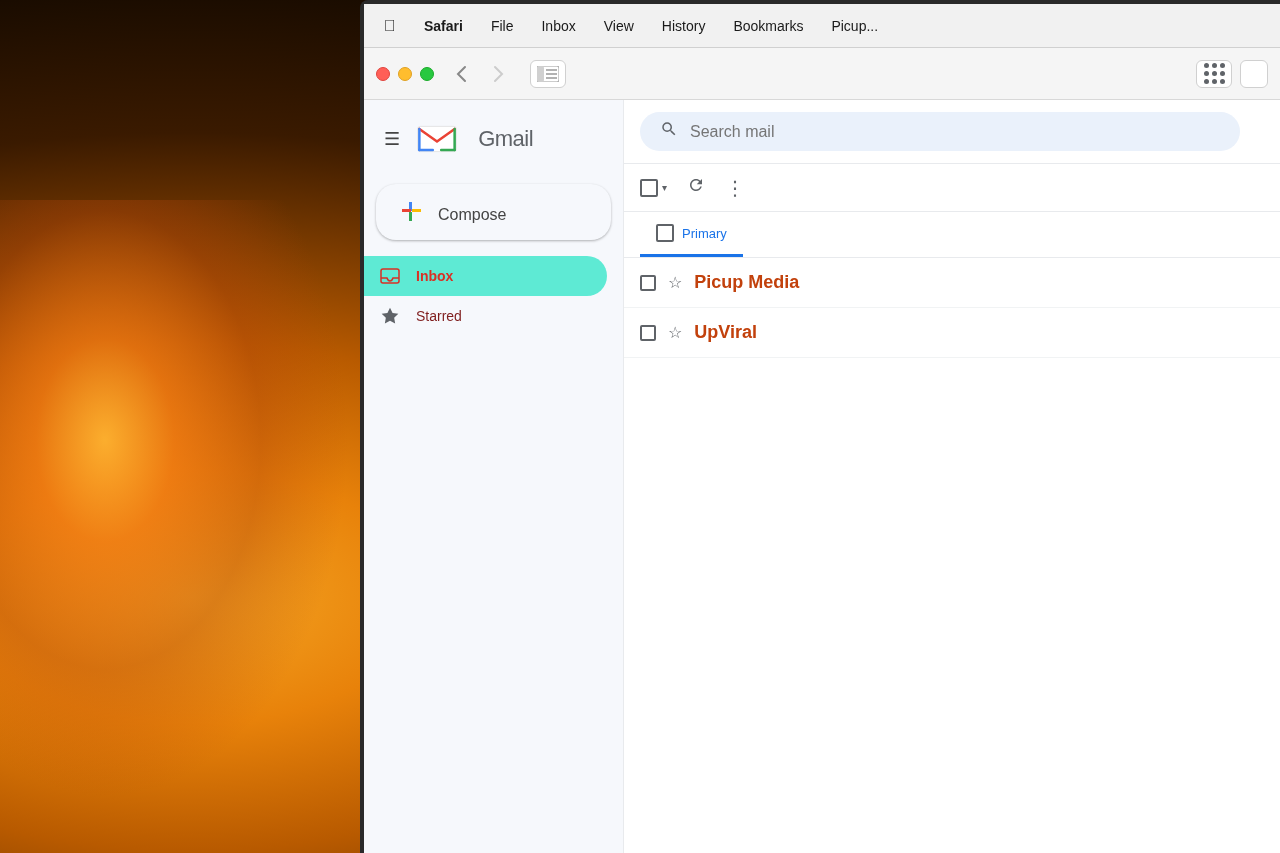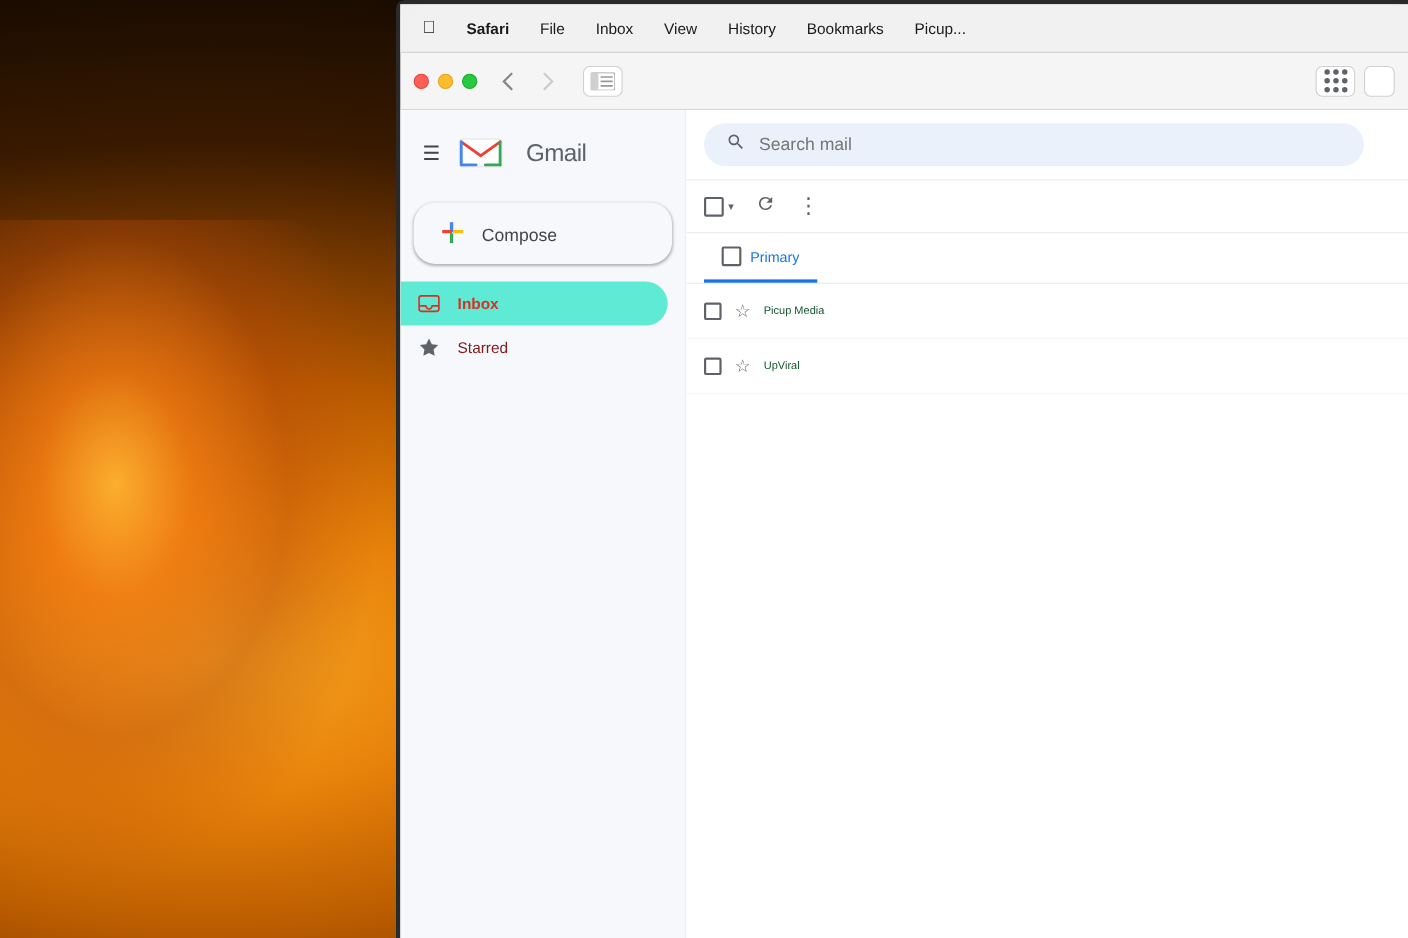--- a/index.html
+++ b/index.html
@@ -386,24 +386,24 @@
       gap: 12px;
       cursor: pointer;
     }
 
     .email-star {
       color: #5f6368;
       font-size: 16px;
     }
 
     .email-sender {
-      font-size: 10px;
-      font-weight: 400;
+      font-size: 18px;
+      font-weight: 700;
       min-width: 140px;
-      color: #14532d;
+      color: #c2410c;
     }
 
     
     .grid-dots {
       display: grid;
       grid-template-columns: repeat(3, 5px);
       grid-template-rows: repeat(3, 5px);
       gap: 3px;
     }
 

